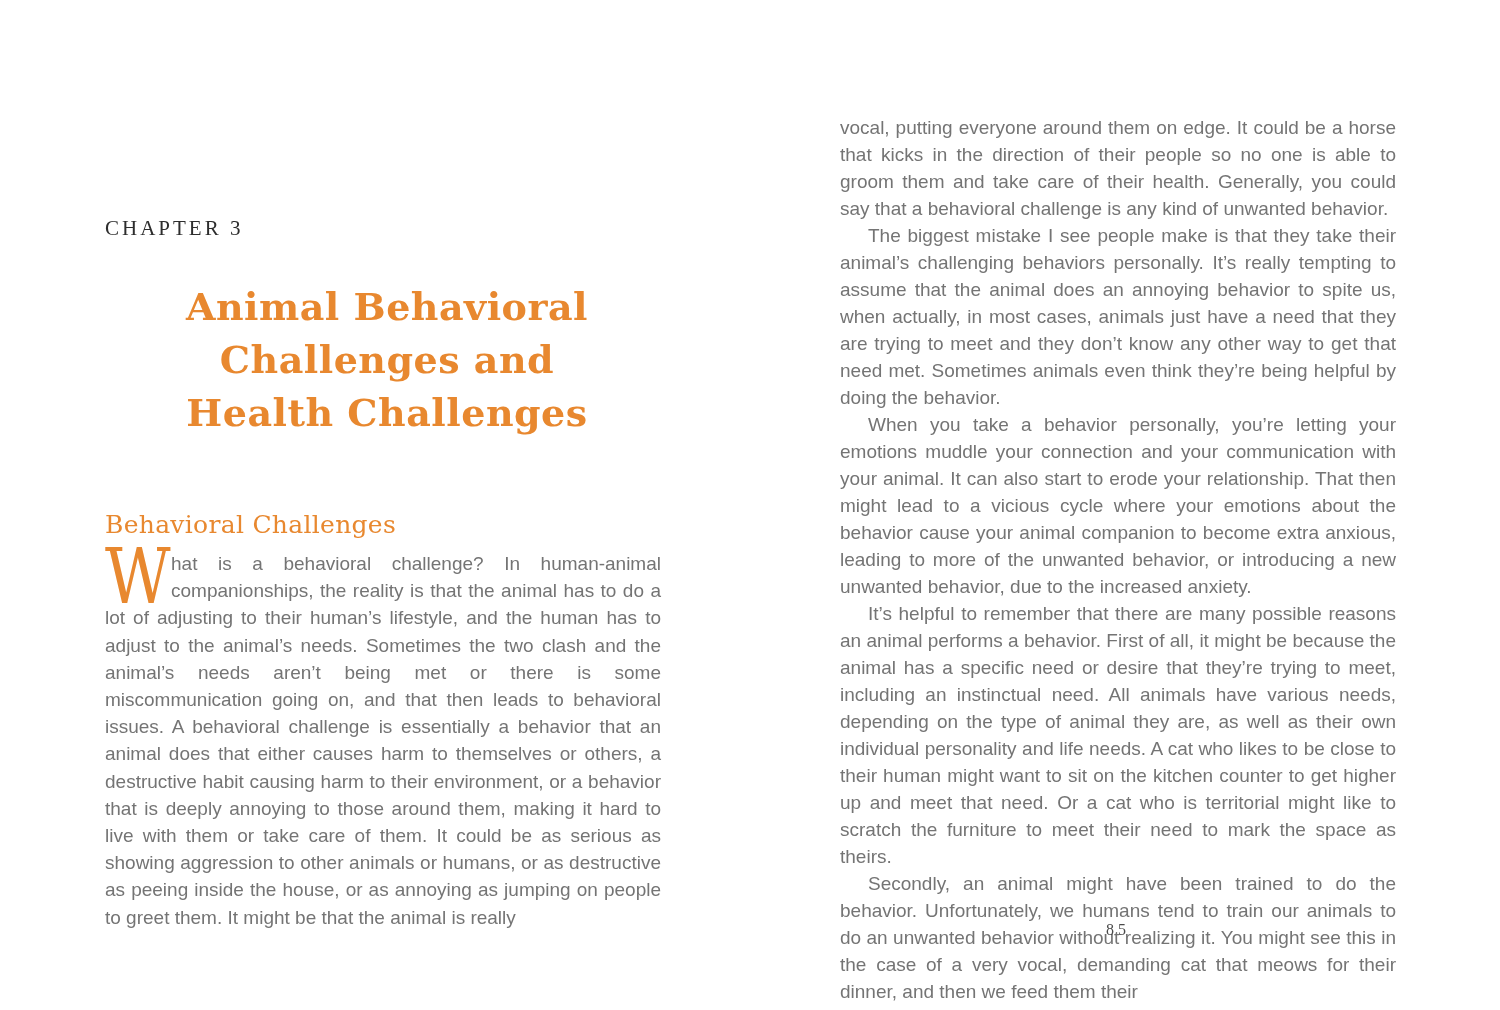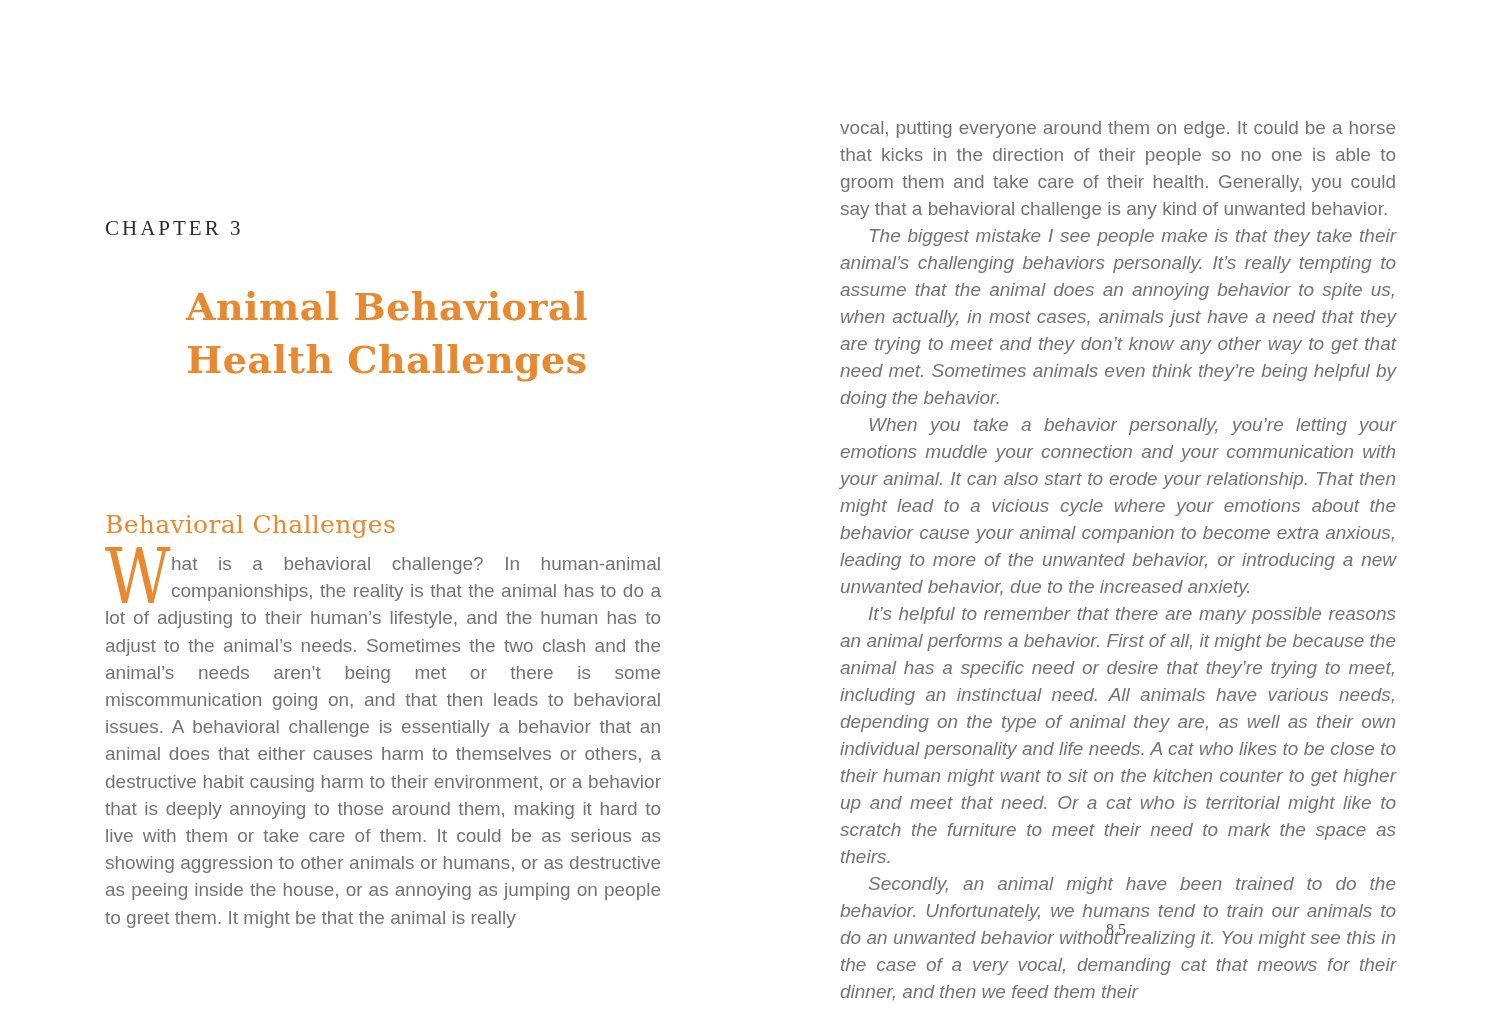--- a/index.html
+++ b/index.html
@@ -87,21 +87,21 @@
     line-height: 54px;
     width: 62px;
     height: 54px;
     color: var(--accent);
     transform: scaleX(0.84);
     transform-origin: 0 62%;
     margin-right: 4px;
   }
 
   .body-text p { margin: 0; }
-  .body-text p.indent { text-indent: 28px; font-style: italic; }
+  .body-text p.indent { text-indent: 28px; }
 
   .running-header {
     position: absolute;
     top: 52px;
     left: 0;
     width: 100%;
     text-align: center;
     font-family: "Liberation Serif", serif;
     font-size: 17px;
     letter-spacing: 5px;
@@ -123,20 +123,21 @@
 </head>
 <body>
 
 <div>
 
   <section class="page left">
     <div class="chapter-label">CHAPTER 3</div>
 
     <h1 class="chapter-title">
       <span>Animal Behavioral</span>
+      <span>Challenges and</span>
       <span>Health Challenges</span>
     </h1>
 
     <h2 class="section-heading">Behavioral Challenges</h2>
 
     <div class="body-text">
       <span class="drop-cap">W</span><span>hat is a behavioral challenge? In human-animal companionships, the reality is that the animal has to do a lot of adjusting to their human’s lifestyle, and the human has to adjust to the animal’s needs. Sometimes the two clash and the animal’s needs aren’t being met or there is some miscommunication going on, and that then leads to behavioral issues. A behavioral challenge is essentially a behavior that an animal does that either causes harm to themselves or others, a destructive habit causing harm to their environment, or a behavior that is deeply annoying to those around them, making it hard to live with them or take care of them. It could be as serious as showing aggression to other animals or humans, or as destructive as peeing inside the house, or as annoying as jumping on people to greet them. It might be that the animal is really</span>
     </div>
 
   </section>

